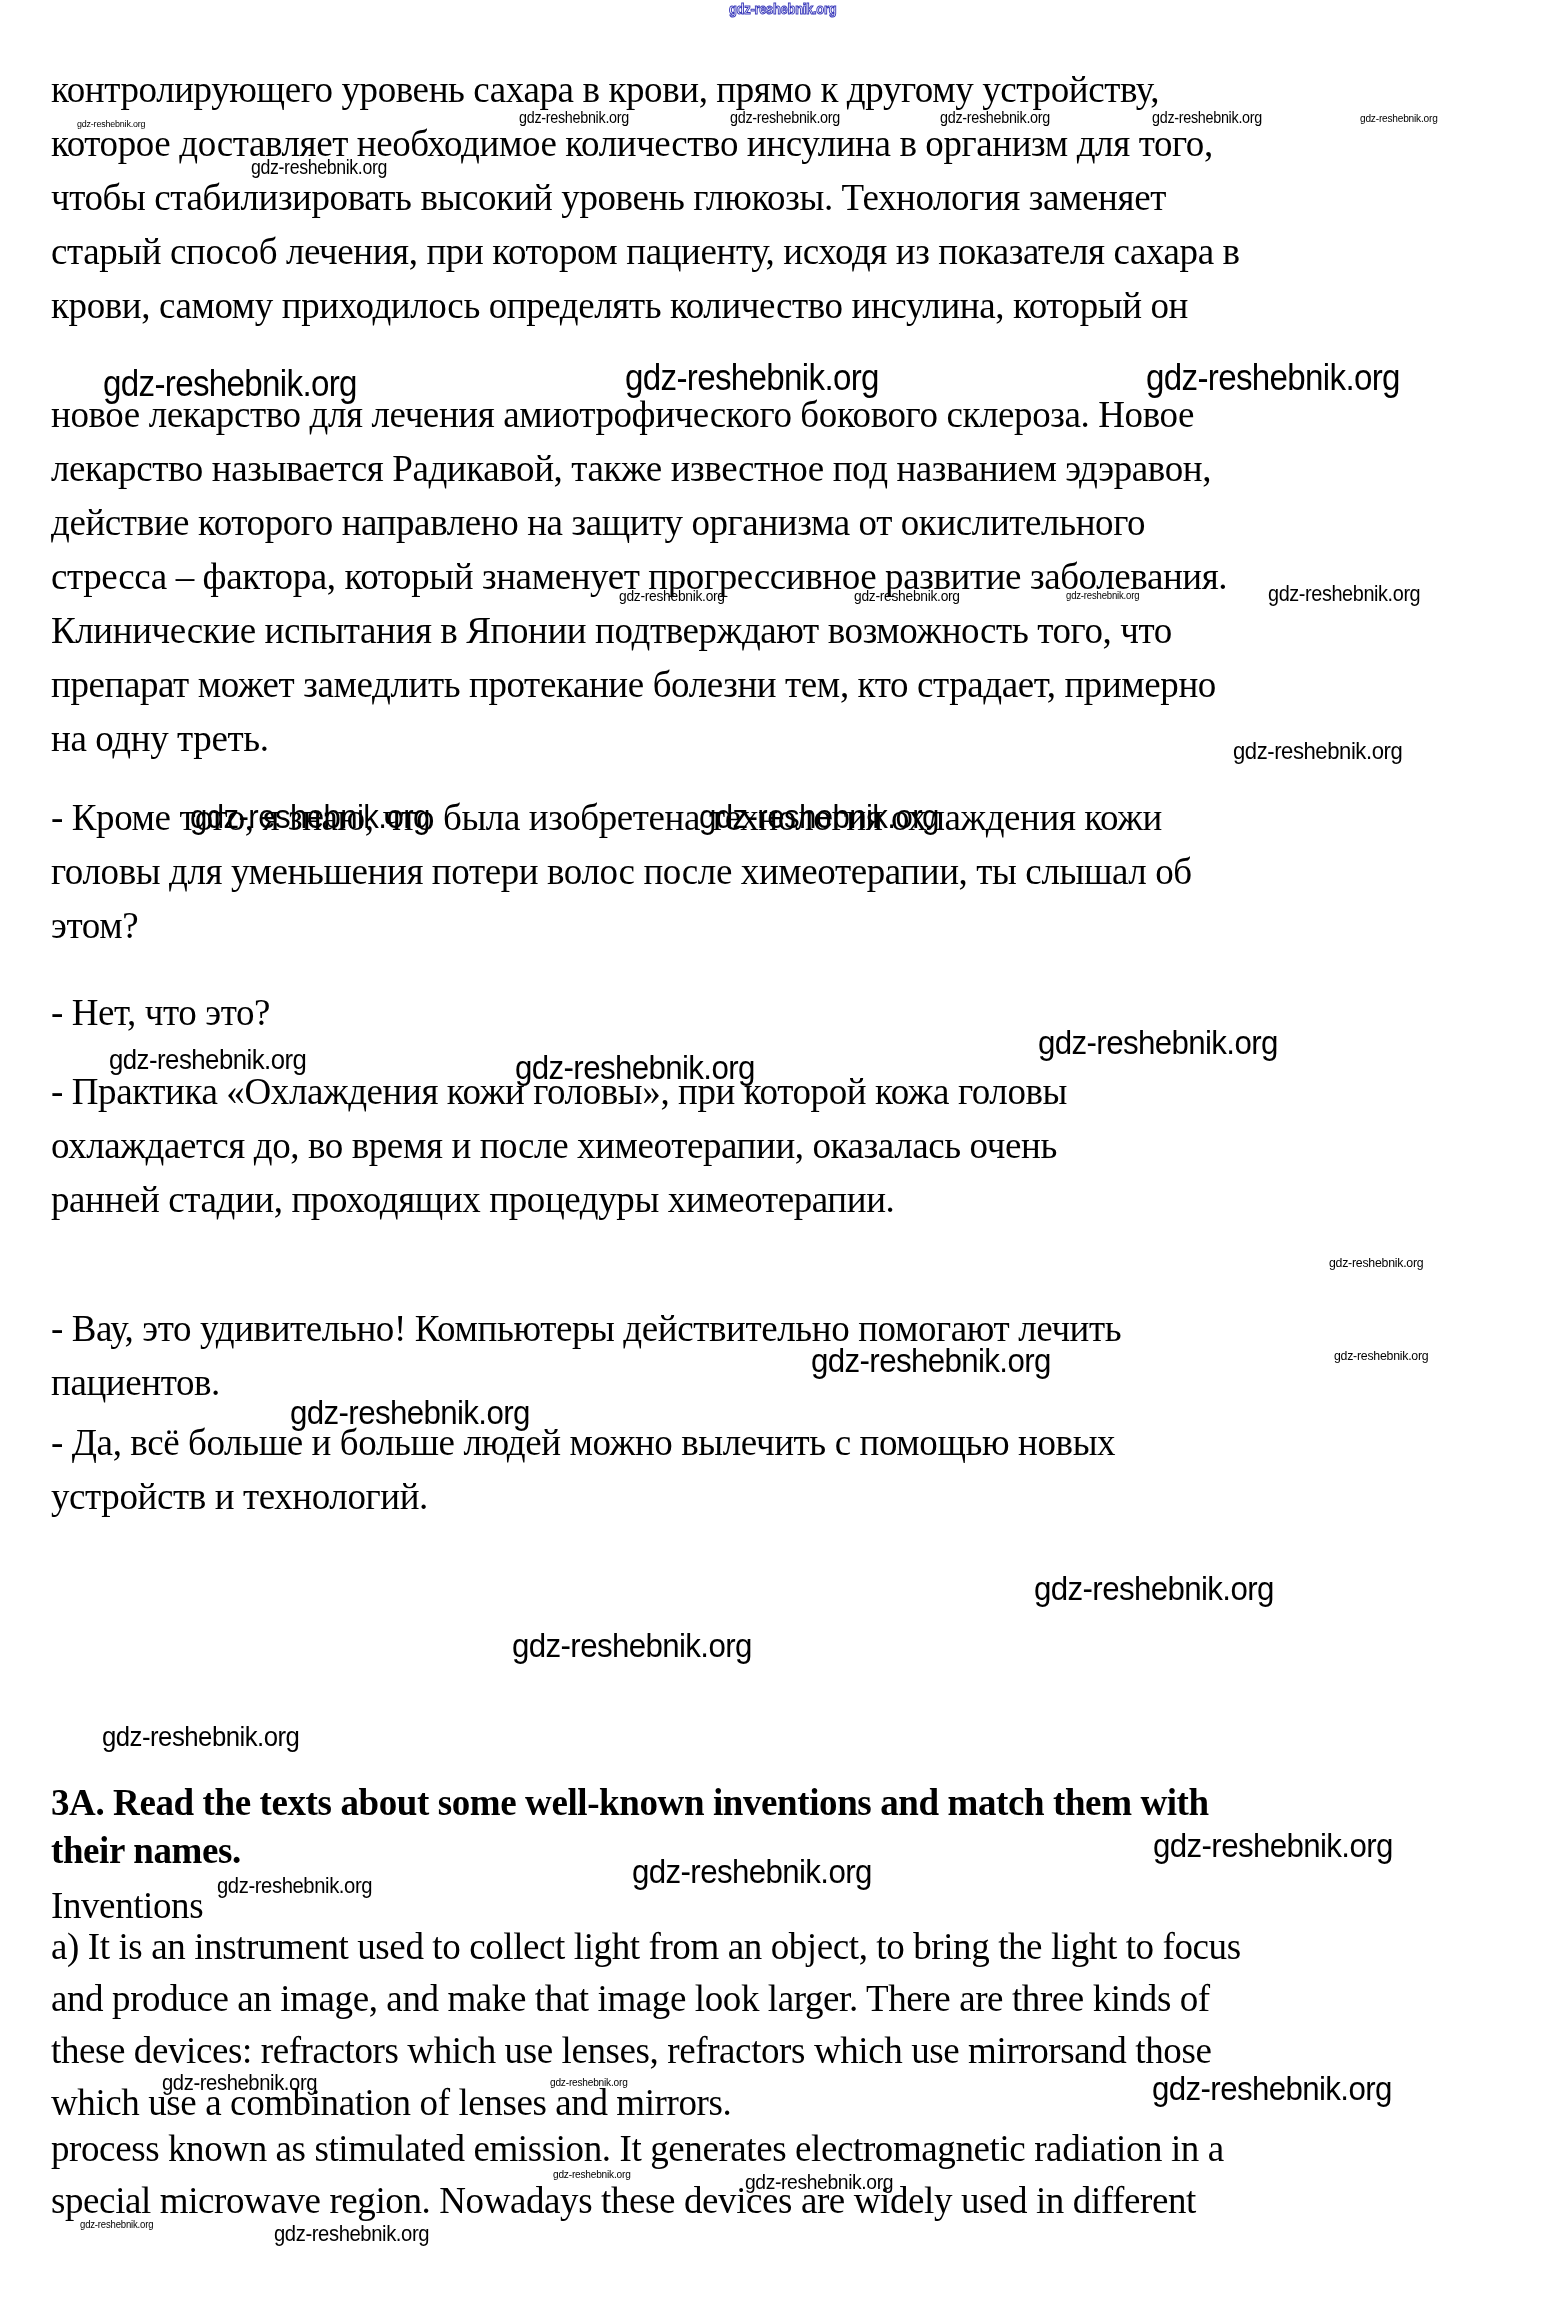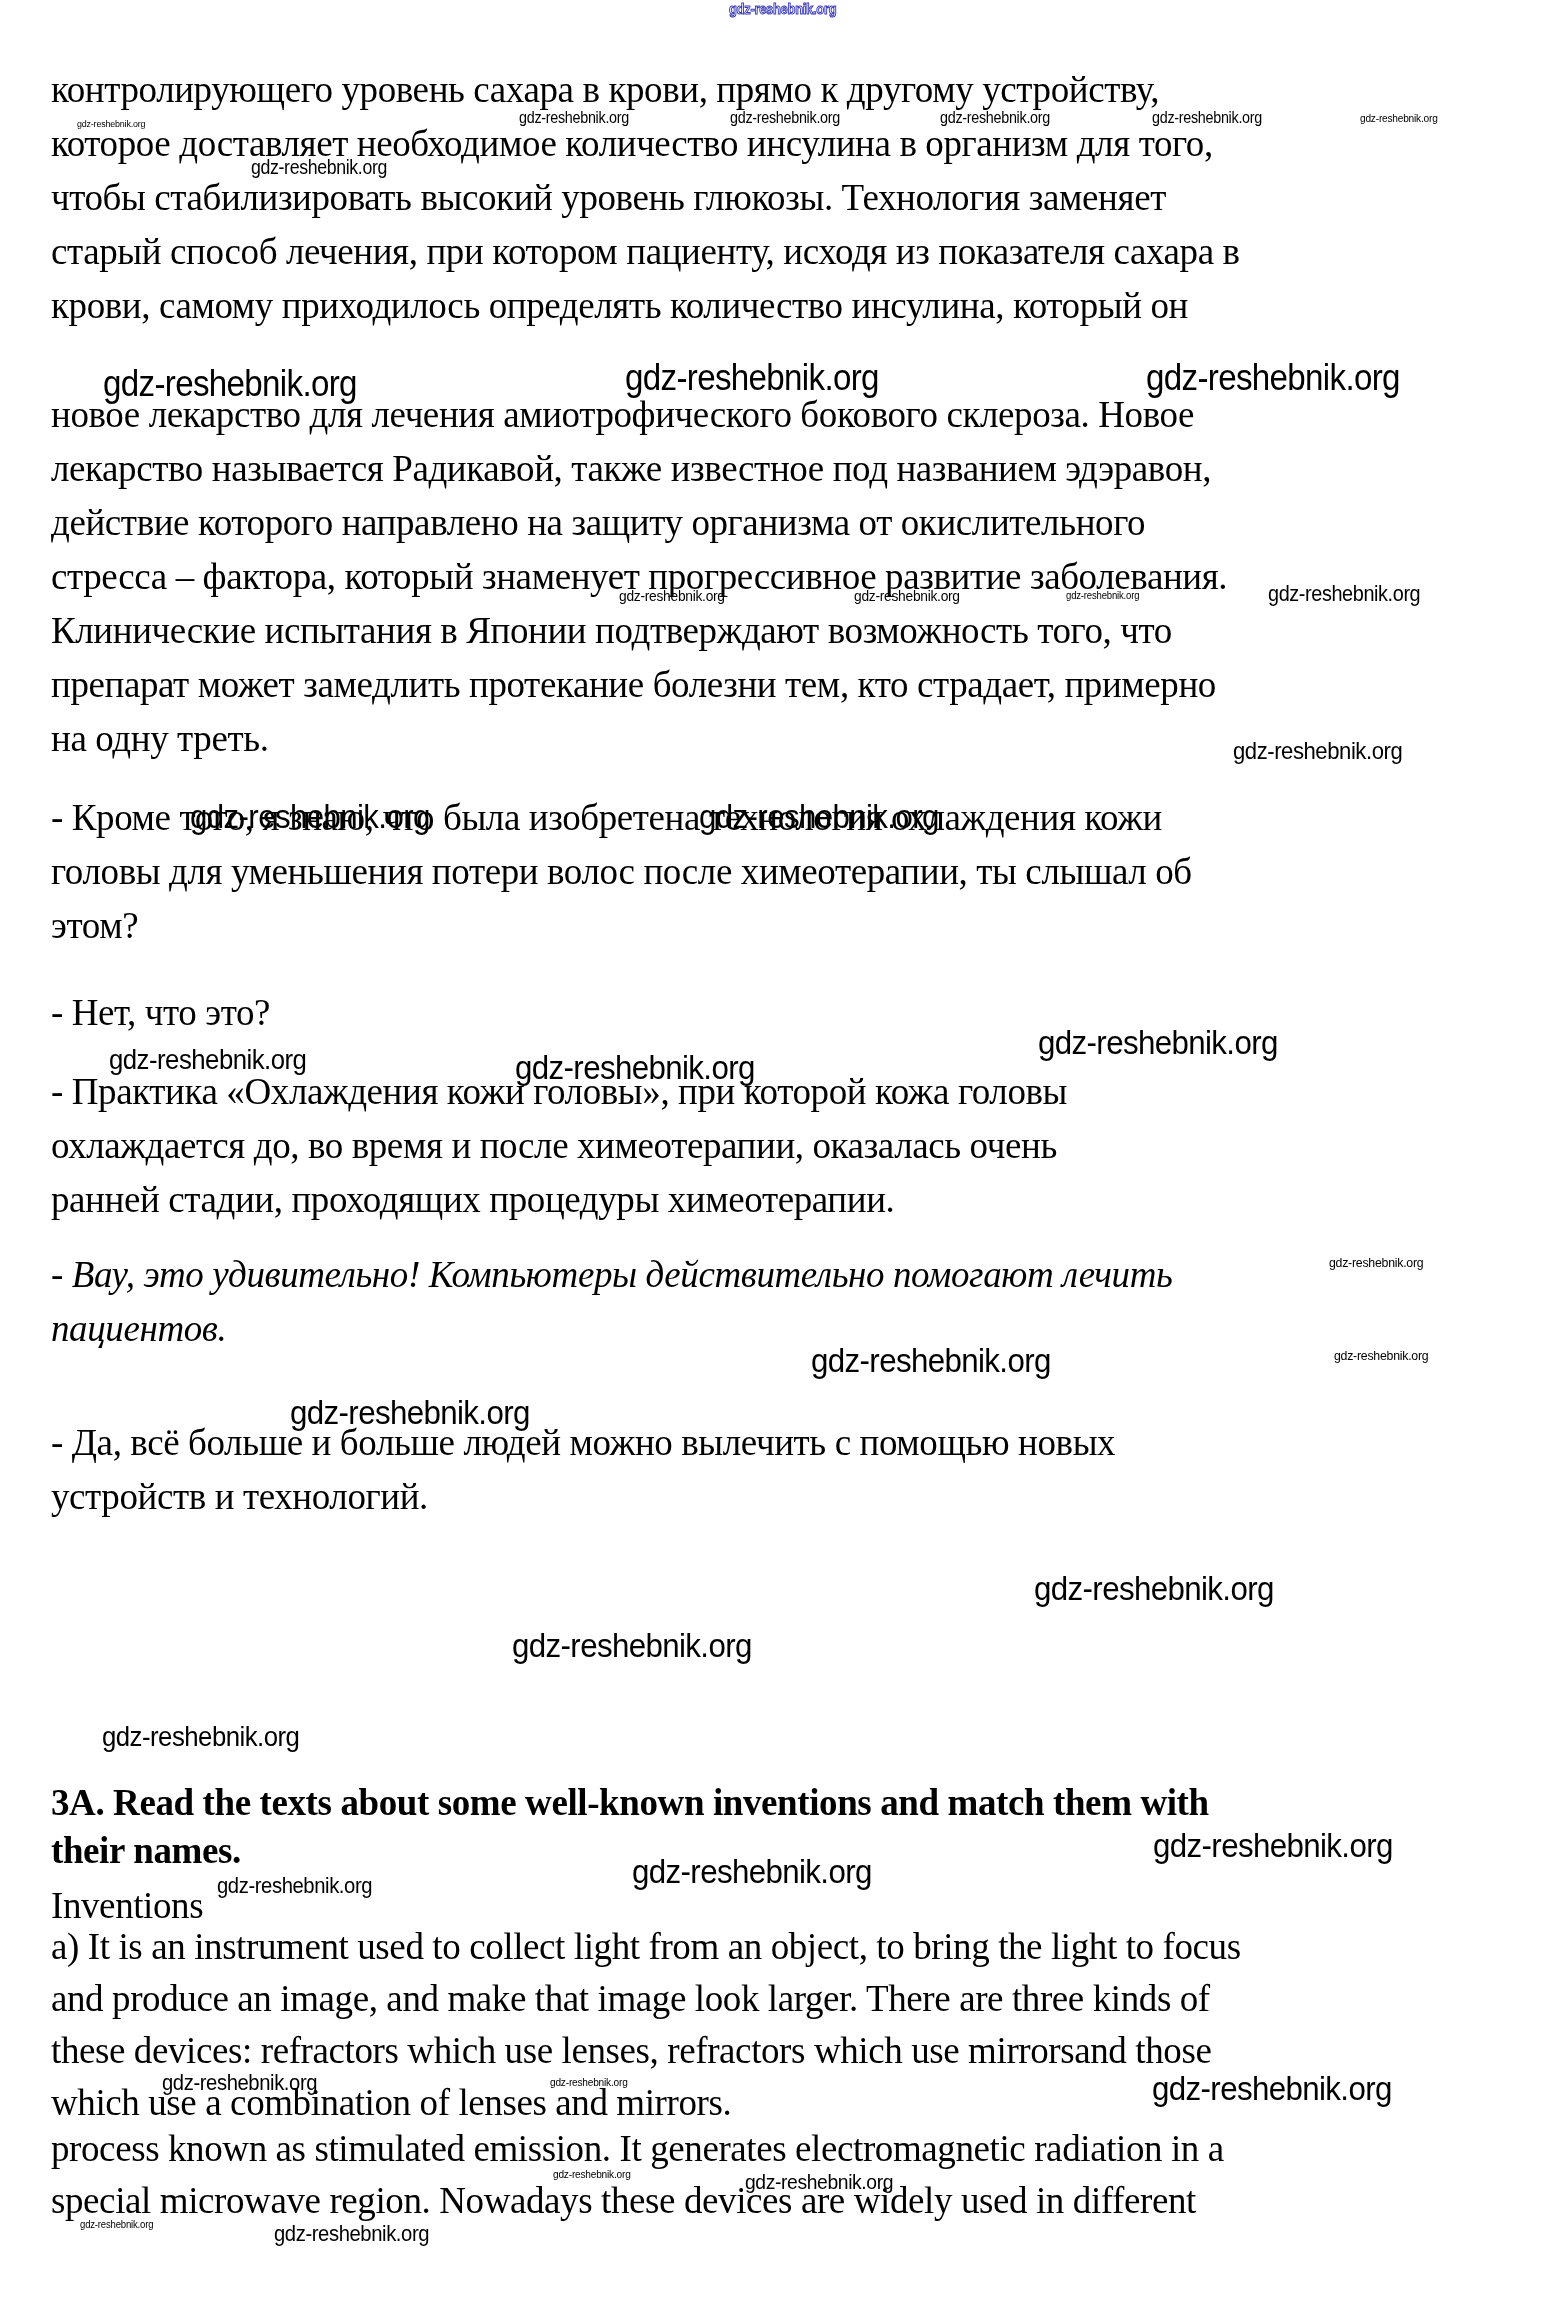--- a/index.html
+++ b/index.html
@@ -66,21 +66,21 @@
         <div class="line">этом?</div>
       </div>
       <div class="para" style="top: 986px;">
         <div class="line">- Нет, что это?</div>
       </div>
       <div class="para" style="top: 1065px;">
         <div class="line">- Практика «Охлаждения кожи головы», при которой кожа головы</div>
         <div class="line">охлаждается до, во время и после химеотерапии, оказалась очень</div>
         <div class="line">ранней стадии, проходящих процедуры химеотерапии.</div>
       </div>
-      <div class="para" style="top: 1248px; font-style: italic;">
+      <div class="para" style="top: 1302px;">
         <div class="line">- Вау, это удивительно! Компьютеры действительно помогают лечить</div>
         <div class="line">пациентов.</div>
       </div>
       <div class="para" style="top: 1416px;">
         <div class="line">- Да, всё больше и больше людей можно вылечить с помощью новых</div>
         <div class="line">устройств и технологий.</div>
       </div>
       <div class="para bold" style="top: 1779px; line-height: 48px;">
         <div class="line">3A. Read the texts about some well-known inventions and match them with</div>
         <div class="line">their names.</div>

